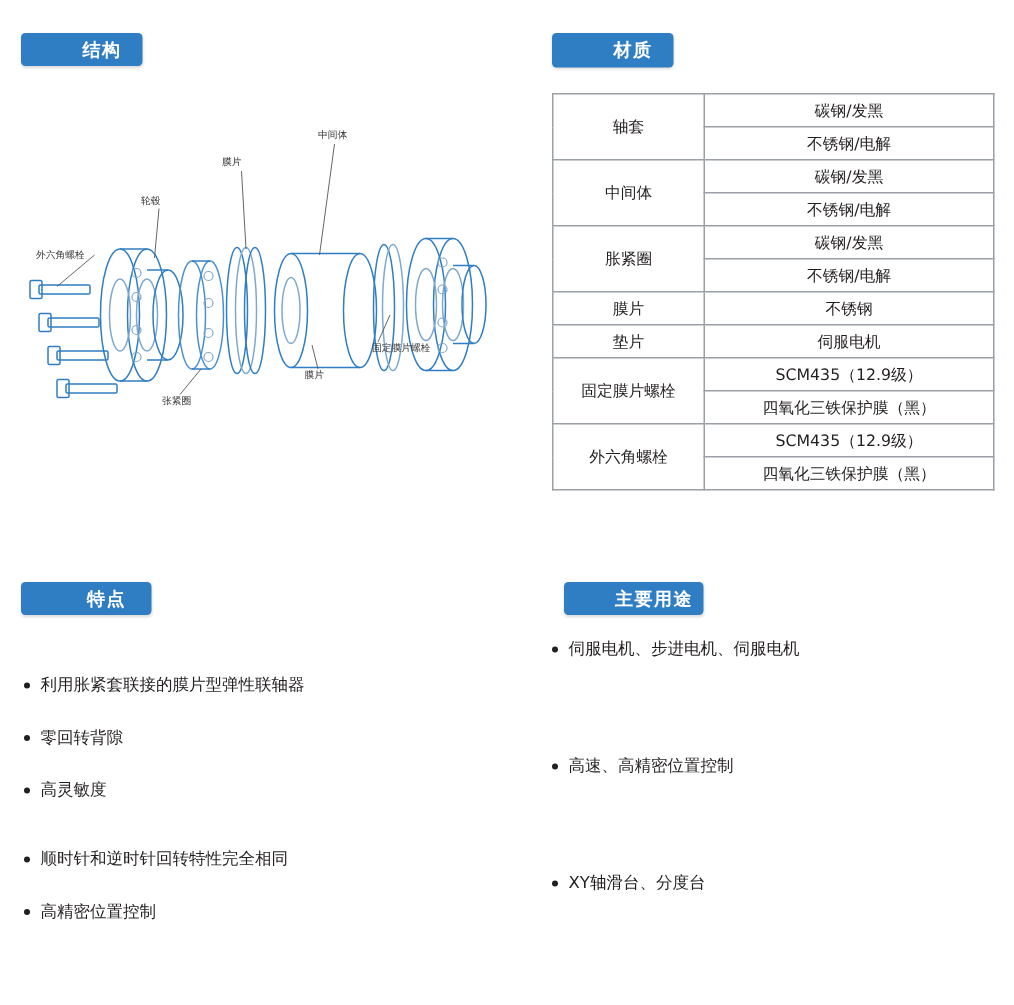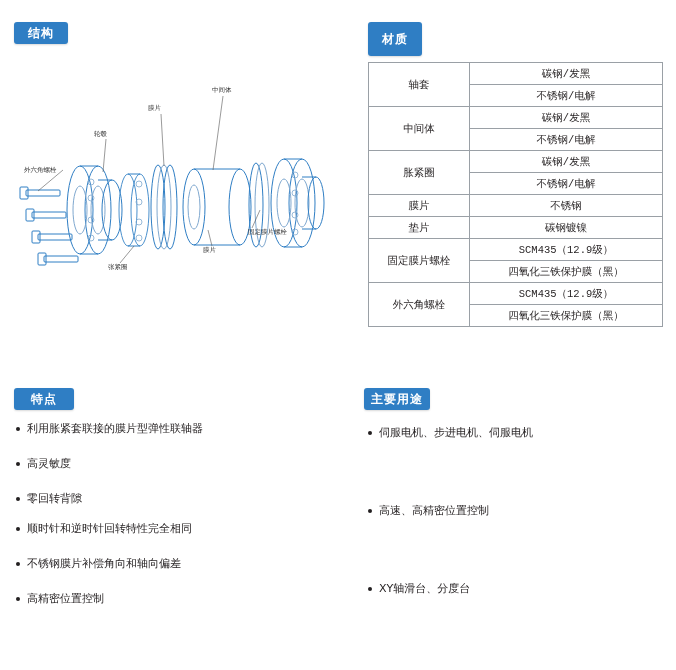--- a/index.html
+++ b/index.html
@@ -26,25 +26,26 @@
     background: #2f7ec4;
     color: #ffffff;
     font-size: 12px;
     font-weight: bold;
     letter-spacing: 1px;
     border-radius: 3px;
     display: flex;
     align-items: center;
     justify-content: center;
     box-shadow: 0 1px 2px rgba(0,0,0,0.15);
+    padding-left: 27px;
   }
   #pill-structure { left: 14px;  top: 22px;  width: 54px; height: 22px; }
-  #pill-material  { left: 368px; top: 22px;  width: 54px; height: 34px; text-align: right; }
+  #pill-material  { left: 368px; top: 22px;  width: 54px; height: 23px; text-align: right; }
   #pill-features  { left: 14px;  top: 388px; width: 60px; height: 22px; }
-  #pill-uses      { left: 364px; top: 388px; width: 66px; height: 22px; }
+  #pill-uses      { left: 376px; top: 388px; width: 66px; height: 22px; }
 
   
   #diagram {
     position: absolute;
     left: 8px;
     top: 60px;
     width: 340px;
     height: 240px;
   }
   #diagram svg { display:block; }
@@ -60,34 +61,33 @@
     table-layout: fixed;
   }
   #material-table td {
     border: 1px solid #9aa0a6;
     height: 19px;
     text-align: center;
     vertical-align: middle;
     padding: 1px 2px;
     color: #231f20;
     white-space: nowrap;
-    font-family: Liberation Mono, monospace;
   }
   #material-table td.label { width: 96px; }
 
   
   .bullet-list {
     position: absolute;
     list-style: none;
     margin: 0;
     padding: 0;
     font-size: 11px;
     color: #231f20;
   }
-  #features-list { left: 16px;  top: 422px; width: 330px; }
+  #features-list { left: 16px;  top: 450px; width: 330px; }
   #uses-list     { left: 368px; top: 426px; width: 300px; }
   .bullet-list li {
     position: relative;
     padding-left: 11px;
     line-height: 14px;
   }
   .bullet-list li::before {
     content: "";
     position: absolute;
     left: 0;
@@ -226,21 +226,21 @@
       <tr>
         <td>不锈钢/电解</td>
       </tr>
 
       <tr>
         <td class="label">膜片</td>
         <td>不锈钢</td>
       </tr>
       <tr>
         <td class="label">垫片</td>
-        <td>碳钢镀镍</td>
+        <td>伺服电机</td>
       </tr>
 
       <tr>
         <td class="label" rowspan="2">固定膜片螺栓</td>
         <td>SCM435（12.9级）</td>
       </tr>
       <tr>
         <td>四氧化三铁保护膜（黑）</td>
       </tr>
 
@@ -249,24 +249,23 @@
         <td>SCM435（12.9级）</td>
       </tr>
       <tr>
         <td>四氧化三铁保护膜（黑）</td>
       </tr>
     </tbody>
   </table>
 
   <ul class="bullet-list cjk" id="features-list">
     <li style="margin-top:0"><span>利用胀紧套联接的膜片型弹性联轴器</span></li>
+    <li style="margin-top:21px"><span>零回转背隙</span></li>
     <li style="margin-top:21px"><span>高灵敏度</span></li>
-    <li style="margin-top:21px"><span>零回转背隙</span></li>
-    <li style="margin-top:16px"><span>顺时针和逆时针回转特性完全相同</span></li>
-    <li style="margin-top:21px"><span>不锈钢膜片补偿角向和轴向偏差</span></li>
+    <li style="margin-top:32px"><span>顺时针和逆时针回转特性完全相同</span></li>
     <li style="margin-top:21px"><span>高精密位置控制</span></li>
   </ul>
 
   <ul class="bullet-list cjk" id="uses-list">
     <li style="margin-top:0"><span>伺服电机、步进电机、伺服电机</span></li>
     <li style="margin-top:64px"><span>高速、高精密位置控制</span></li>
     <li style="margin-top:64px"><span>XY轴滑台、分度台</span></li>
   </ul>
 
 </div>

